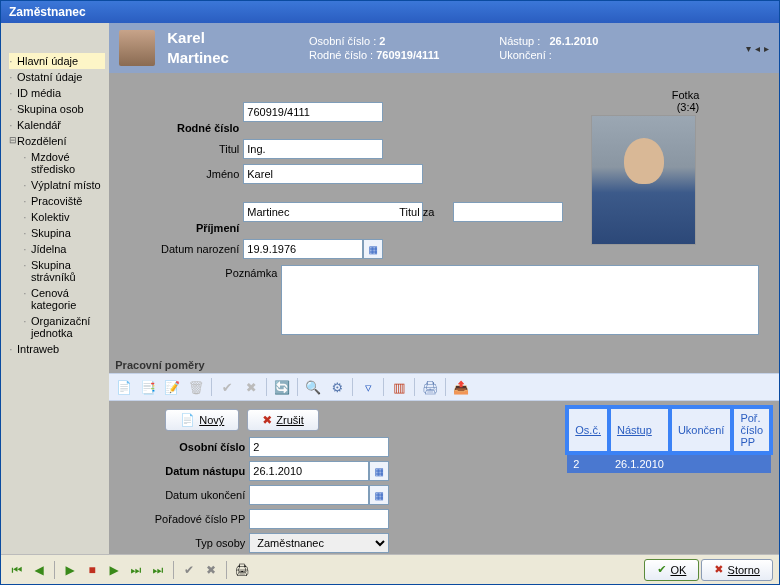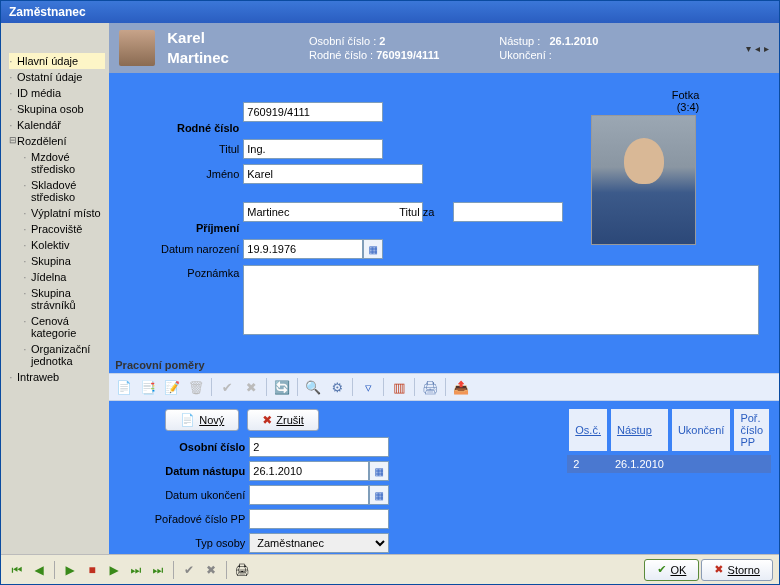--- a/index.html
+++ b/index.html
@@ -8,42 +8,42 @@
 .titlebar { background: linear-gradient(#3b77d8, #2a5dc0); color: #fff; padding: 4px 8px; font-weight: bold; font-size: 12px; }
 .content { flex: 1; display: flex; background: #ece9d8; overflow: hidden; }
 .sidebar { width: 170px; background: #d8d7cd; padding: 30px 4px 4px 8px; overflow-y: auto; }
 .sidebar ul { list-style: none; }
 .sidebar li { padding: 2px 2px 2px 8px; position: relative; cursor: pointer; color: #000; }
 .sidebar li.selected { background: #fdf5c7; }
 .sidebar li.child { padding-left: 22px; }
 .sidebar li::before { content: "·"; position: absolute; left: 0; color: #888; }
 .sidebar li.child::before { left: 14px; }
 .sidebar li.parent::before { content: "⊟"; font-size: 9px; color: #666; }
-.main { flex: 1; display: flex; flex-direction: column; background: #3b82f6; }
+.main { flex: 1; display: flex; flex-direction: column; background: #a3a3a3; }
 .header-band { background: #8fa4c8; display: flex; align-items: center; padding: 6px 10px; gap: 12px; color: #fff; position: relative; }
 .avatar-small { width: 36px; height: 36px; background: linear-gradient(#c7a389, #8a6b52); border-radius: 2px; }
 .header-name { font-size: 15px; font-weight: bold; line-height: 1.2; }
 .header-info { font-size: 11px; margin-left: 8px; }
 .header-col { display: flex; flex-direction: column; gap: 2px; }
 .header-nav { margin-left: auto; display: flex; gap: 4px; align-items: center; }
 .header-nav span { color: #333; cursor: pointer; font-size: 10px; }
 .form-area { padding: 16px 20px 6px 20px; display: flex; gap: 20px; }
 .form-grid { display: grid; grid-template-columns: 110px 140px 8px 50px 110px; gap: 5px 4px; align-items: center; }
 .form-grid label { text-align: right; color: #000; }
 .form-grid label.bold { font-weight: bold; margin-top: 33px; }
 .form-grid input { border: 1px solid #7f9db9; padding: 2px 3px; height: 20px; width: 100%; }
 .form-grid .wide { grid-column: 2 / 6; }
 .dateinput { display: flex; }
 .dateinput input { flex: 1; }
 .calbtn { width: 20px; height: 20px; border: 1px solid #7f9db9; background: #eef3fb; display: flex; align-items: center; justify-content: center; cursor: pointer; font-size: 10px; color: #2a5dc0; }
 .photo-box { width: 120px; display: flex; flex-direction: column; align-items: center; }
 .photo-label { text-align: right; width: 100%; padding-right: 4px; color: #000; }
 .photo { width: 105px; height: 130px; background: linear-gradient(180deg, #9ba7b3 0%, #8a96a2 40%, #3c5a8a 60%, #2c4878 100%); border: 1px solid #999; margin-top: 2px; position: relative; }
 .photo::before { content: ""; position: absolute; top: 22px; left: 32px; width: 40px; height: 46px; background: #d9b896; border-radius: 50% 50% 45% 45%; }
-.note-row { display: flex; padding: 0 20px 8px 20px; gap: 4px; }
+.note-row { display: flex; padding: 0 20px 8px 20px; gap: 4px; margin-left: 38px; }
 .note-row label { width: 110px; text-align: right; padding-top: 2px; }
 .note-row textarea { flex: 1; height: 70px; border: 1px solid #7f9db9; resize: none; }
 .section-label { font-weight: bold; padding: 2px 6px; color: #333; margin-top: 14px; }
 .toolbar { background: #e7eefb; display: flex; align-items: center; padding: 2px 4px; gap: 2px; border-top: 1px solid #c5d2e8; border-bottom: 1px solid #c5d2e8; }
 .tbtn { width: 22px; height: 22px; display: flex; align-items: center; justify-content: center; cursor: pointer; color: #5a7ab0; font-size: 13px; border-radius: 2px; }
 .tbtn.disabled { color: #bbb; }
 .tsep { width: 1px; height: 18px; background: #b8c5db; margin: 0 2px; }
 .lower { display: flex; gap: 10px; padding: 4px 6px; }
 .lower-left { width: 440px; }
 .btnrow { display: flex; gap: 8px; margin: 4px 0 6px 50px; }
@@ -79,21 +79,20 @@
   <div class="content">
     <div class="sidebar">
       <ul id="sidebar-list">
           <li class="selected">Hlavní údaje</li>
           <li>Ostatní údaje</li>
           <li>ID média</li>
           <li>Skupina osob</li>
           <li>Kalendář</li>
           <li class="parent">Rozdělení</li>
           <li class="child">Mzdové středisko</li>
-          <li class="child">Skladové středisko</li>
           <li class="child">Výplatní místo</li>
           <li class="child">Pracoviště</li>
           <li class="child">Kolektiv</li>
           <li class="child">Skupina</li>
           <li class="child">Jídelna</li>
           <li class="child">Skupina strávníků</li>
           <li class="child">Cenová kategorie</li>
           <li class="child">Organizační jednotka</li>
           <li>Intraweb</li>
         </ul>

